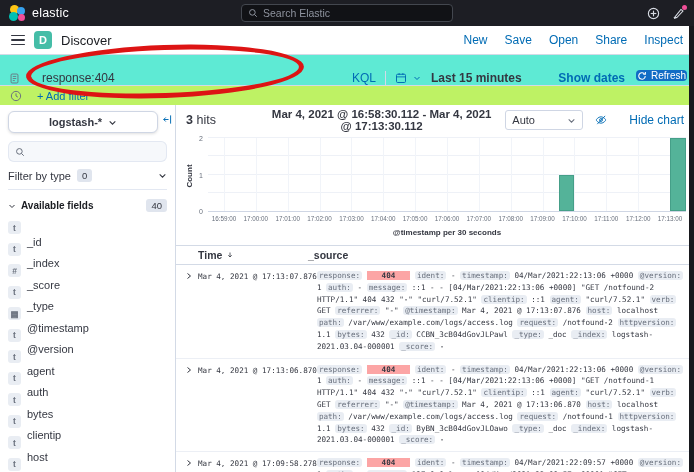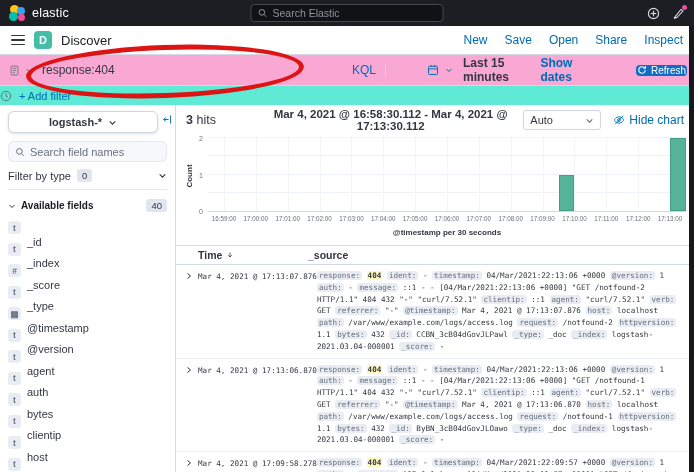--- a/index.html
+++ b/index.html
@@ -11,48 +11,48 @@
 
   
   .topbar { flex:0 0 26px; background:#1d1e24; display:flex; align-items:center; padding:0 9px; position:relative; }
   .logo { width:17px; height:17px; position:relative; margin-right:6px; }
   .logo i { position:absolute; border-radius:50%; }
   .logo .c1 { width:9px; height:9px; left:1px; top:0; background:#fec514; }
   .logo .c2 { width:8px; height:8px; left:8px; top:2px; background:#36a2ef; }
   .logo .c3 { width:9px; height:9px; left:0; top:7px; background:#00bfb3; }
   .logo .c4 { width:7px; height:7px; left:9px; top:9px; background:#f04e98; }
   .brand { color:#fff; font-size:12.5px; letter-spacing:.2px; }
-  .top-search { position:absolute; left:50%; top:4px; transform:translateX(-50%); width:193px; height:18px; background:#111216; border:1px solid #43474f; border-radius:4px; display:flex; align-items:center; gap:5px; padding:0 6px; color:#8e939e; }
+  .top-search { position:absolute; left:50%; top:4px; transform:translateX(-50%); width:212px; height:18px; background:#111216; border:1px solid #43474f; border-radius:4px; display:flex; align-items:center; gap:5px; padding:0 6px; color:#8e939e; }
   .top-search input { background:transparent; border:none; outline:none; color:#aab0ba; font-size:10.5px; width:100%; font-family:inherit; }
   .top-search input::placeholder { color:#8e939e; }
   .top-icons { margin-left:auto; display:flex; gap:12px; align-items:center; color:#d6dae2; }
   .news-wrap { position:relative; }
   .notif-dot { position:absolute; right:-2px; top:-2px; width:5px; height:5px; border-radius:50%; background:#f04e98; }
 
   
   .navbar { flex:0 0 29px; display:flex; align-items:center; gap:9px; padding:0 11px; border-bottom:1px solid #d3dae6; background:#fff; }
   .hamburger { width:14px; display:flex; flex-direction:column; gap:3px; cursor:pointer; }
   .hamburger i { height:1.6px; background:#343741; border-radius:1px; }
   .app-badge { width:18px; height:18px; border-radius:4px; background:#45bda7; color:#fff; font-weight:bold; font-size:11px; display:flex; align-items:center; justify-content:center; }
   .nav-title { font-size:13px; color:#1a1c21; }
   .nav-actions { margin-left:auto; display:flex; gap:17px;padding-left:38px; }
   .nav-link { color:#006bb4; font-size:12px; cursor:pointer; }
 
   
-  .querybar { flex:0 0 31px; display:flex; align-items:center; border-bottom:1px solid #d3dae6; background:#f9a8d4;gap:32px; }
+  .querybar { flex:0 0 31px; display:flex; align-items:flex-end; border-bottom:1px solid #d3dae6; background:#5eead4; }
   .query-input { flex:0 0 386px; display:flex; align-items:center; gap:5px; padding:0 9px; border-right:1px solid #d3dae6; color:#69707d; }
   .query-text { font-size:12px; color:#343741; flex:1; padding-left:4px; }
   .kql { color:#006bb4; font-size:12px; }
   .datepicker { flex:1; display:flex; align-items:center; gap:6px; padding:0 9px; color:#006bb4;font-weight:bold; }
   .time-range { font-size:12px; color:#343741; margin-left:4px; }
   .show-dates { margin-left:auto; color:#006bb4; font-size:12px; }
   .refresh-btn { margin:4px 7px 4px 2px; background:#116cc5; color:#fff; border:none; border-radius:4px; font-size:10px; display:flex; align-items:center; gap:4px; padding:0 1px; font-family:inherit; cursor:pointer; }
 
   
-  .filterbar { flex:0 0 19px; display:flex; align-items:center; gap:7px; padding:0 0; background:#5eead4; color:#69707d; }
+  .filterbar { flex:0 0 19px; display:flex; align-items:center; gap:15px; padding:0 10px; background:#bef264; color:#69707d; }
   .add-filter { color:#006bb4; font-size:11px; cursor:pointer; }
 
   
   .content { flex:1; display:flex; min-height:0; }
   .sidebar { flex:0 0 176px; border-right:1px solid #d3dae6; overflow:hidden; position:relative; padding-top:5px; background:#fff; }
   .index-btn { margin:1px 17px 0 8px; height:22px; border:1px solid #cfd6e4; border-radius:6px; box-shadow:0 1px 3px rgba(0,0,0,.13); display:flex; align-items:center; justify-content:center; gap:6px; font-size:11px; font-weight:bold; color:#343741; background:#fff; cursor:pointer; }
   .collapse-icon { position:absolute; right:2px; top:9px; color:#006bb4; cursor:pointer; }
   .field-search { margin:8px 8px 0; height:21px; background:#f6f8fb; border-radius:6px; display:flex; align-items:center; gap:5px; padding:0 7px; box-shadow:inset 0 0 0 1px #e3e8f2; color:#69707d; }
   .field-search input { border:none; outline:none; background:transparent; font-size:11px; color:#343741; width:100%; font-family:inherit; }
   .field-search input::placeholder { color:#69707d; }
@@ -65,21 +65,21 @@
   .field-list { padding:0 8px; }
   .field-item { height:21.5px; display:flex; align-items:center; gap:6px; cursor:pointer; }
   .f-icon { width:13px; height:13px; border-radius:3px; background:#e9edf3; color:#69707d; font-size:8.5px; font-weight:bold; display:flex; align-items:center; justify-content:center; flex:0 0 13px; }
   .f-name { font-size:11px; color:#343741;margin-top:28px; }
 
   .main { flex:1; min-width:0; display:flex; flex-direction:column; overflow:hidden; background:#fff; }
   .hits-row { flex:0 0 26px; display:flex; align-items:center; padding:3px 10px 0; gap:8px; }
   .hits { font-size:12.5px; width:72px; }
   .range { flex:1; text-align:center; font-size:11.5px; font-weight:600; }
   .interval-select { width:78px; height:20px; border:1px solid #cfd6e4; border-radius:3px; display:flex; align-items:center; justify-content:space-between; padding:0 6px; font-size:11px; background:#fff; color:#343741; cursor:pointer; }
-  .hide-chart { display:flex; align-items:center; gap:4px; color:#006bb4; font-size:12px; margin-left:4px; cursor:pointer; }
+  .hide-chart { display:flex; align-items:center; gap:22px; color:#006bb4; font-size:12px; margin-left:4px; cursor:pointer; }
 
   .chart-wrap { flex:0 0 110px; position:relative; padding:6px 8px 0 32px; }
   .y-label { position:absolute; left:13px; top:44px; transform:translate(-50%,-50%) rotate(-90deg); font-size:8px; font-weight:bold; color:#343741; }
   .plot { position:relative; height:74px; border-bottom:1px solid #cfd6e4; }
   .hgrid { position:absolute; left:0; right:0; height:1px; background:#eef1f7; }
   .vgrid { position:absolute; top:0; bottom:0; width:1px; background:#f1f4f9; }
   .ytick { position:absolute; right:calc(100% + 5px); transform:translateY(50%); font-size:7px; color:#69707d; }
   .xtick { position:absolute; top:calc(100% + 4px); transform:translateX(-50%); font-size:6.3px; color:#69707d; white-space:nowrap; }
   .bar { position:absolute; bottom:0; border:1px solid #459f88; }
   .x-axis-label { text-align:center; font-size:8px; font-weight:bold; color:#343741; margin-top:16px; }
@@ -87,21 +87,21 @@
   .table { flex:1; display:flex; flex-direction:column; margin-top:3px; overflow:hidden; }
   .thead { flex:0 0 20px; display:flex; align-items:center; border-top:1px solid #d3dae6; border-bottom:1px solid #d3dae6; padding-left:22px; }
   .th-time { width:110px; font-size:10.5px; font-weight:600; display:flex; gap:4px; align-items:center; cursor:pointer; color:#343741; }
   .th-source { font-size:10.5px; font-weight:600; color:#343741; }
   .tbody { flex:1; overflow:hidden; }
   .trow { display:flex; padding:5px 4px; border-bottom:1px solid #eceff5; }
   .expander { flex:0 0 18px; padding:2px 0 0 5px; color:#343741; cursor:pointer; }
   .t-time { flex:0 0 106px; font-family:"DejaVu Sans Mono",monospace; font-size:7.6px; padding-top:2px; white-space:nowrap; }
   .t-source { flex:1; min-width:0; font-family:"DejaVu Sans Mono",monospace; font-size:7.6px; line-height:11.8px; padding-right:6px; word-break:break-word; }
   .kbadge { background:#e9edf3; color:#69707d; border-radius:3px; padding:0 2px; }
-  .hl { background:#fef9c3; font-weight:bold; padding:0 1px; }
+  .hl { background:#fca5a5; font-weight:bold; padding:0 15px; }
 
   .annotation { position:absolute; left:26px; top:45px; width:278px; height:53px; border:5px solid #dd1414; border-radius:50%; transform:rotate(-2deg); z-index:60; pointer-events:none; }
   .right-strip { position:absolute; right:0; top:26px; bottom:0; width:5px; background:#17181d; z-index:55; }
 </style>
 </head>
 <body>
 
 <div class="app">
 
   <div class="topbar">
@@ -230,21 +230,20 @@
             <path d="M5.5 5 2.5 8l3 3" fill="none" stroke="currentColor" stroke-width="1.4"></path>
           </svg>
         </span>
       <div class="field-search">
         <span>
             <svg width="10" height="10" viewBox="0 0 16 16">
               <circle cx="7" cy="7" r="4.5" fill="none" stroke="currentColor" stroke-width="1.6"></circle>
               <line x1="10.5" y1="10.5" x2="14" y2="14" stroke="currentColor" stroke-width="1.6"></line>
             </svg>
           </span>
-        <input placeholder="Search field names" style="">
       </div>
       <div class="filter-type">
         <span>Filter by type</span>
         <span class="count-badge">0</span>
         <span class="chev">
             <svg width="9" height="9" viewBox="0 0 16 16">
               <path d="M3 6l5 5 5-5" fill="none" stroke="currentColor" stroke-width="1.8"></path>
             </svg>
           </span>
       </div>

